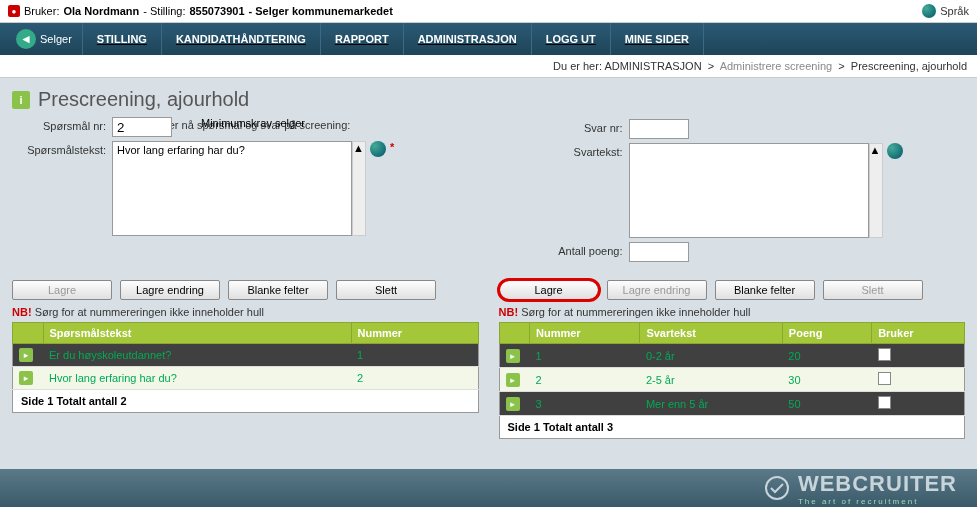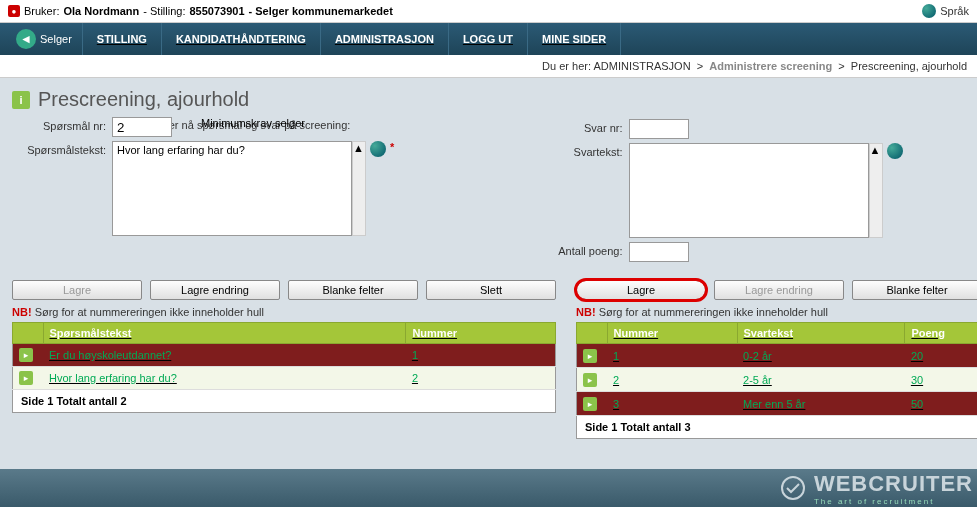--- a/index.html
+++ b/index.html
@@ -10,53 +10,53 @@
 .userbar b { font-weight: bold; }
 .userbar .lang { display: flex; align-items: center; gap: 4px; color: #333; cursor: pointer; padding-left: 29px; }
 .userbar .globe { width:14px; height:14px; border-radius:50%; background: radial-gradient(circle at 30% 30%, #4a9, #056); display:inline-block;}
 .navbar { background: linear-gradient(#2b5a75, #1e4458); display: flex; align-items: center; height: 32px; padding-left: 6px;}
 .navbar .back { display:flex; align-items:center; gap:4px; color:#fff; padding:0 10px; cursor:pointer;}
 .navbar .back .circ { width:20px; height:20px; border-radius:50%; background:#3a8; display:flex; align-items:center; justify-content:center; color:#fff; font-size:12px;}
 .navbar .tabs { display:flex; height:100%;text-decoration:underline; }
 .navbar .tab { color:#fff; padding:0 14px; display:flex; align-items:center; border-left:1px solid #3a6a85; font-size:11px; font-weight:bold; cursor:pointer;}
 .navbar .tab:last-child { border-right:1px solid #3a6a85;}
 .breadcrumb { background:#fff; padding:5px 10px; text-align:right; color:#333; border-bottom:1px solid #ccc;}
-.breadcrumb .muted { color:#888;font-weight:bold;}
+.breadcrumb .muted { color:#888;}
 .content { padding: 10px 12px; }
 .page-title { display:flex; align-items:center; gap:8px; margin-bottom:8px;}
 .page-title .icon { width:18px; height:18px; background:#8bc34a; color:#fff; display:flex; align-items:center; justify-content:center; font-weight:bold; border-radius:2px;}
 .page-title h1 { font-size:20px; font-weight:normal; color:#555;}
 .form-row { display:flex; gap:20px;}
 .form-col { flex:1; }
 .field { display:flex; align-items:flex-start; margin-bottom:4px;}
 .field label { width:100px; text-align:right; padding-right:6px; padding-top:3px; color:#333;}
 .field input[type=text] { border:1px solid #999; padding:2px 4px; height:20px;}
 .field input.small { width:60px; }
 .field textarea { border:1px solid #999; width:240px; height:95px; padding:2px 4px; font-family:Arial; font-size:11px; resize:none;}
 .definer { color:#333; margin-bottom:2px; margin-left:106px;}
 .globe-sm { width:16px; height:16px; border-radius:50%; background: radial-gradient(circle at 30% 30%, #4a9, #056); display:inline-block; margin-left:4px; cursor:pointer; vertical-align:top;}
 .req { color:#c00; margin-left:4px; font-weight:bold;}
 .scroll-hint { display:inline-block; width:14px; height:95px; background:#eee; border:1px solid #ccc; vertical-align:top;}
 .btn-row { display:flex; gap:8px; margin-top:10px; margin-bottom:6px;}
-.btn { background:linear-gradient(#fdfdfd,#e0e0e0); border:1px solid #888; padding:3px 0; width:130px; text-align:center; font-size:11px; cursor:pointer; border-radius:2px;}
+.btn { background:linear-gradient(#fdfdfd,#e0e0e0); border:1px solid #888; padding:3px 0; width:100px; text-align:center; font-size:11px; cursor:pointer; border-radius:2px;}
 .btn.disabled { color:#999; cursor:default;}
 .btn.highlight { outline:3px solid #d00; outline-offset:-1px; border-radius:12px;}
 .nb { color:#c00; font-weight:bold; margin-bottom:4px; font-size:11px;}
 .nb .txt { color:#333; font-weight:normal;}
-table.grid { width:100%; border-collapse:collapse; border:1px solid #999; background:#7f1d1d;text-decoration:underline;}
+table.grid { width:100%; border-collapse:collapse; border:1px solid #999; background:#404040;}
 table.grid th { background:#a4c639; color:#fff; text-align:left; padding:4px 6px; font-size:11px; border:1px solid #8aa830;}
 table.grid td { padding:4px 6px; border-bottom:1px solid #ddd; color:#0a5; }
 table.grid td.num { color:#0a5; }
 table.grid tr.alt td { background:#f3f7e8;}
 .row-icon { width:14px; height:14px; background:#8bc34a; display:inline-flex; align-items:center; justify-content:center; color:#fff; font-size:9px; border-radius:2px; margin-right:4px;}
 .pager { border:1px solid #999; border-top:none; padding:5px 8px; font-weight:bold; background:#fff;}
 .checkbox { width:13px; height:13px; border:1px solid #888; background:#fff; display:inline-block;}
 .cols { display:flex; gap:20px; margin-top:4px;}
 .col-half { flex:1; }
-.footer { position:absolute; bottom:0; left:0; right:0; height:38px; background:linear-gradient(#5a7a8a,#3a5a6a); display:flex; justify-content:flex-end; align-items:center; padding-right:4px; color:#c8d4da;}
+.footer { position:absolute; bottom:0; left:0; right:0; height:38px; background:linear-gradient(#5a7a8a,#3a5a6a); display:flex; justify-content:flex-end; align-items:center; padding-right:20px; color:#c8d4da;}
 .footer .logo { display:flex; align-items:center; gap:8px;}
 .footer .w { font-size:22px; font-weight:bold; letter-spacing:1px;}
 .footer .tag { font-size:8px; letter-spacing:2px; color:#9db;}
 </style>
 </head>
 <body>
 
 <div class="userbar">
   <div class="left">
     <span class="dot">●</span>
@@ -73,20 +73,21 @@
 </div>
 
 <div class="navbar">
   <div class="back">
     <span class="circ">◄</span>
     <span>Selger</span>
   </div>
   <div class="tabs">
     <div class="tab">STILLING</div>
     <div class="tab">KANDIDATHÅNDTERING</div>
+    <div class="tab">RAPPORT</div>
     <div class="tab">ADMINISTRASJON</div>
     <div class="tab">LOGG UT</div>
     <div class="tab">MINE SIDER</div>
   </div>
 </div>
 
 <div class="breadcrumb">
   <span>Du er her:</span>
   <span>ADMINISTRASJON</span>
   &nbsp;&gt;&nbsp;

